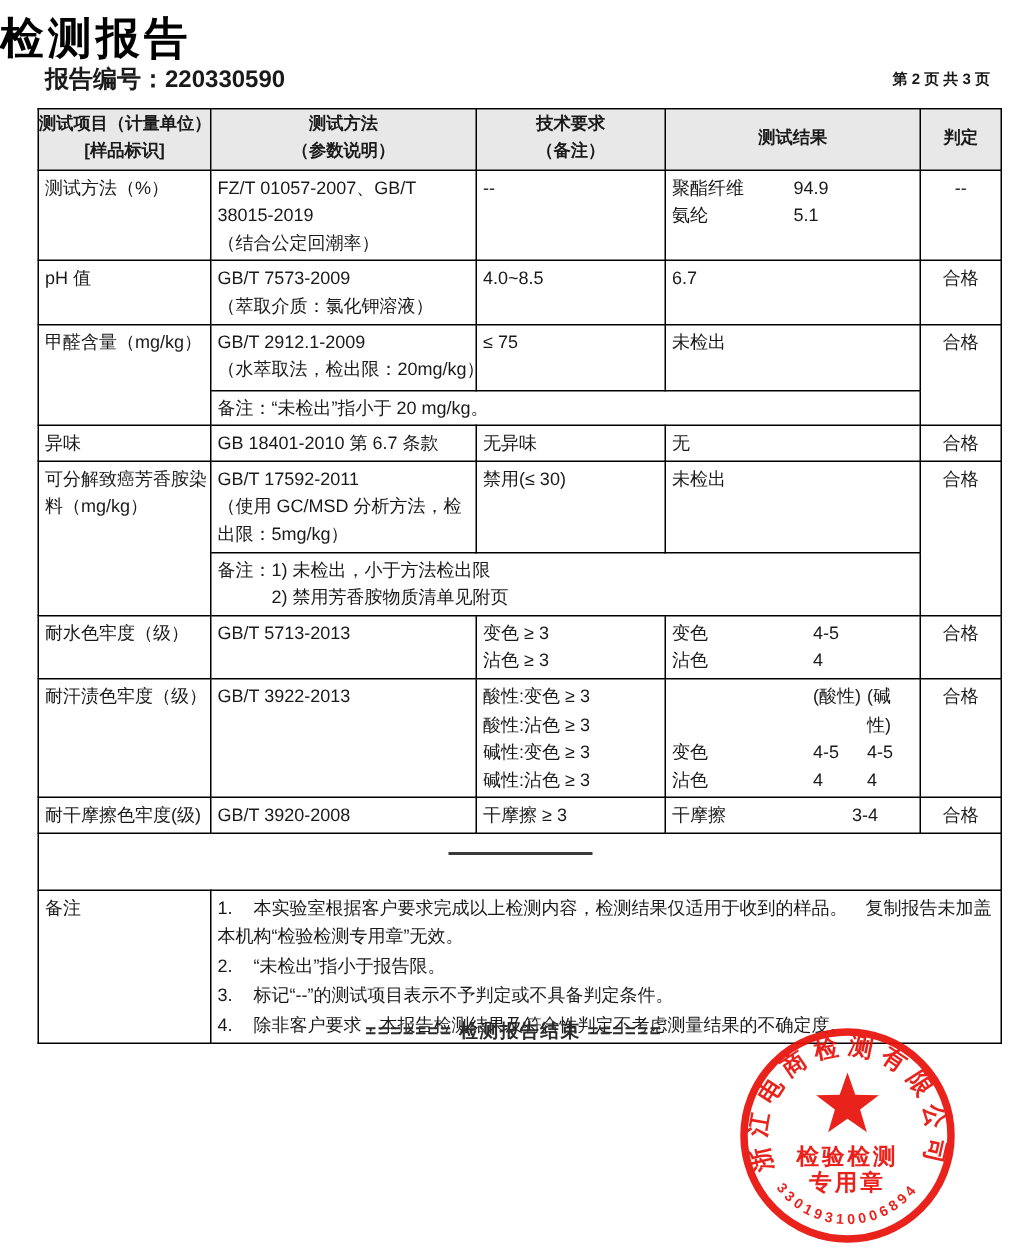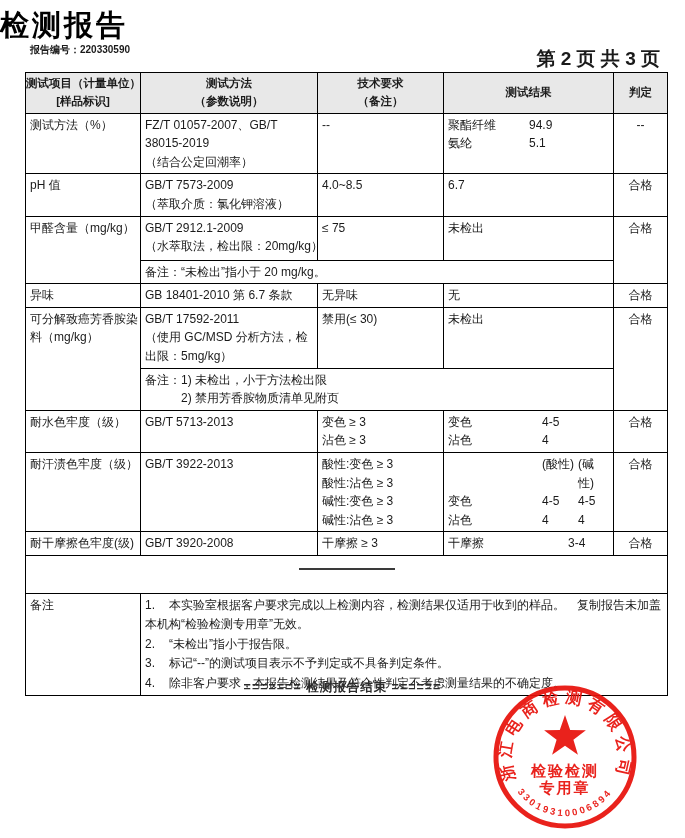--- a/index.html
+++ b/index.html
@@ -12,25 +12,25 @@
     overflow: hidden;
   }
   .doc-title {
     position: absolute; top: 6px; left: 0; width: 100%;
     text-align: left;
     font-size: 29px; font-weight: 900; letter-spacing: 3px;
     color: #000;
   }
   .report-no {
     position: absolute; top: 43px; left: 30px;
-    font-size: 10px; font-weight: 700;
+    font-size: 16px; font-weight: 700;
   }
   .page-info {
     position: absolute; top: 46px; right: 25px;
-    font-size: 19px; font-weight: 600;
+    font-size: 10px; font-weight: 600;
   }
   table.report {
     position: absolute; left: 25px; top: 72px;
     width: 642px;
     border-collapse: collapse;
     table-layout: fixed;
     font-size: 12px;
     line-height: 1.55;
   }
   table.report th, table.report td {

